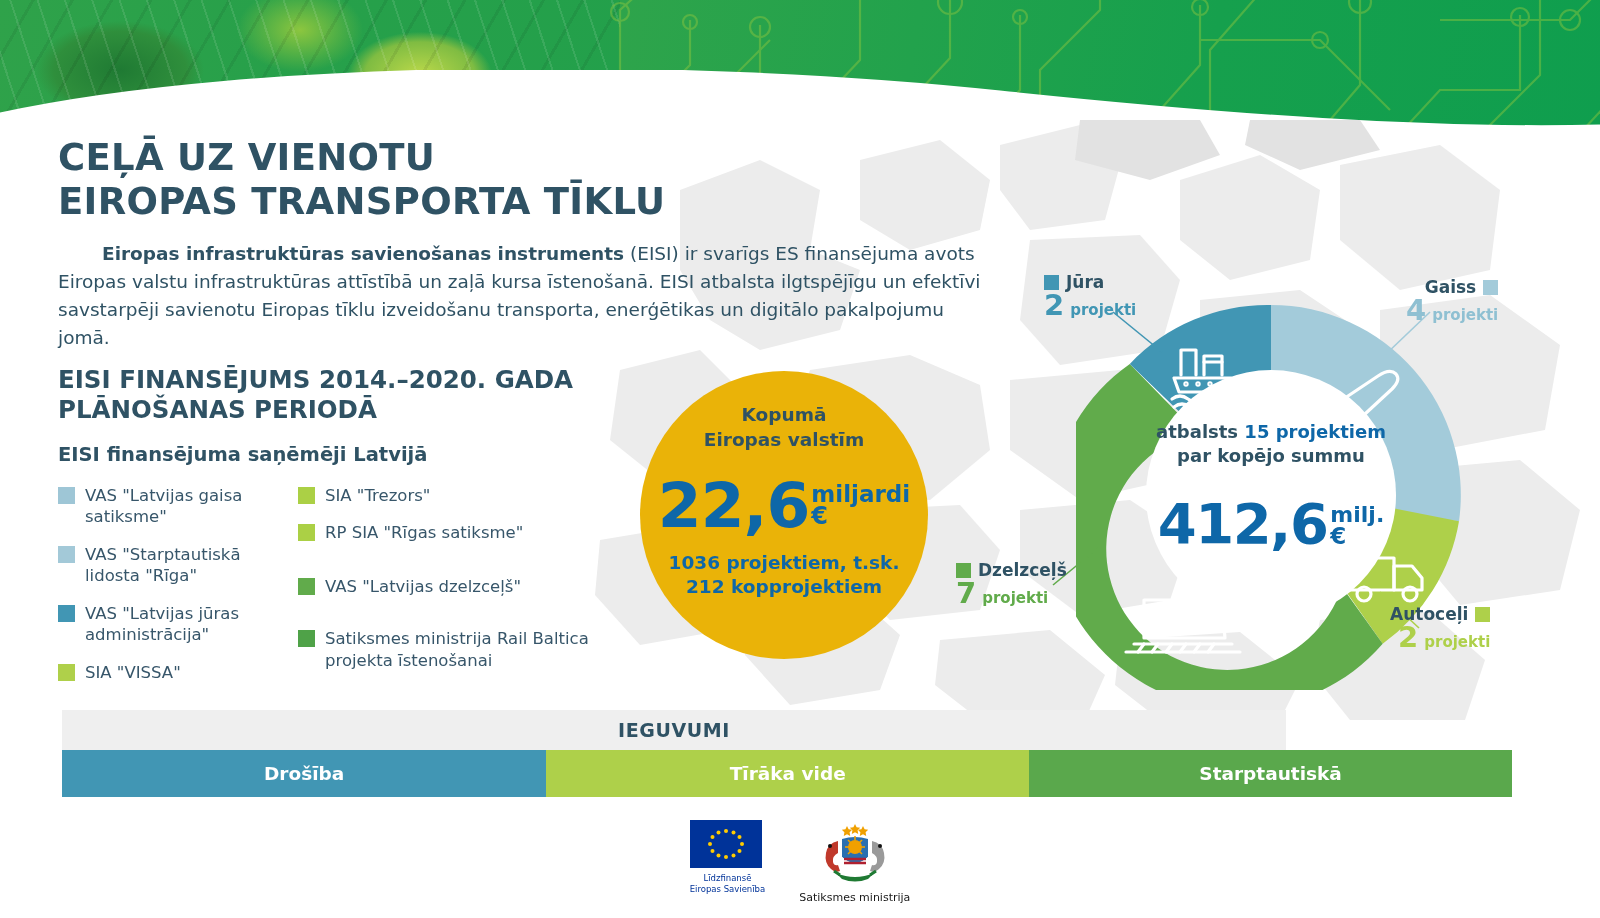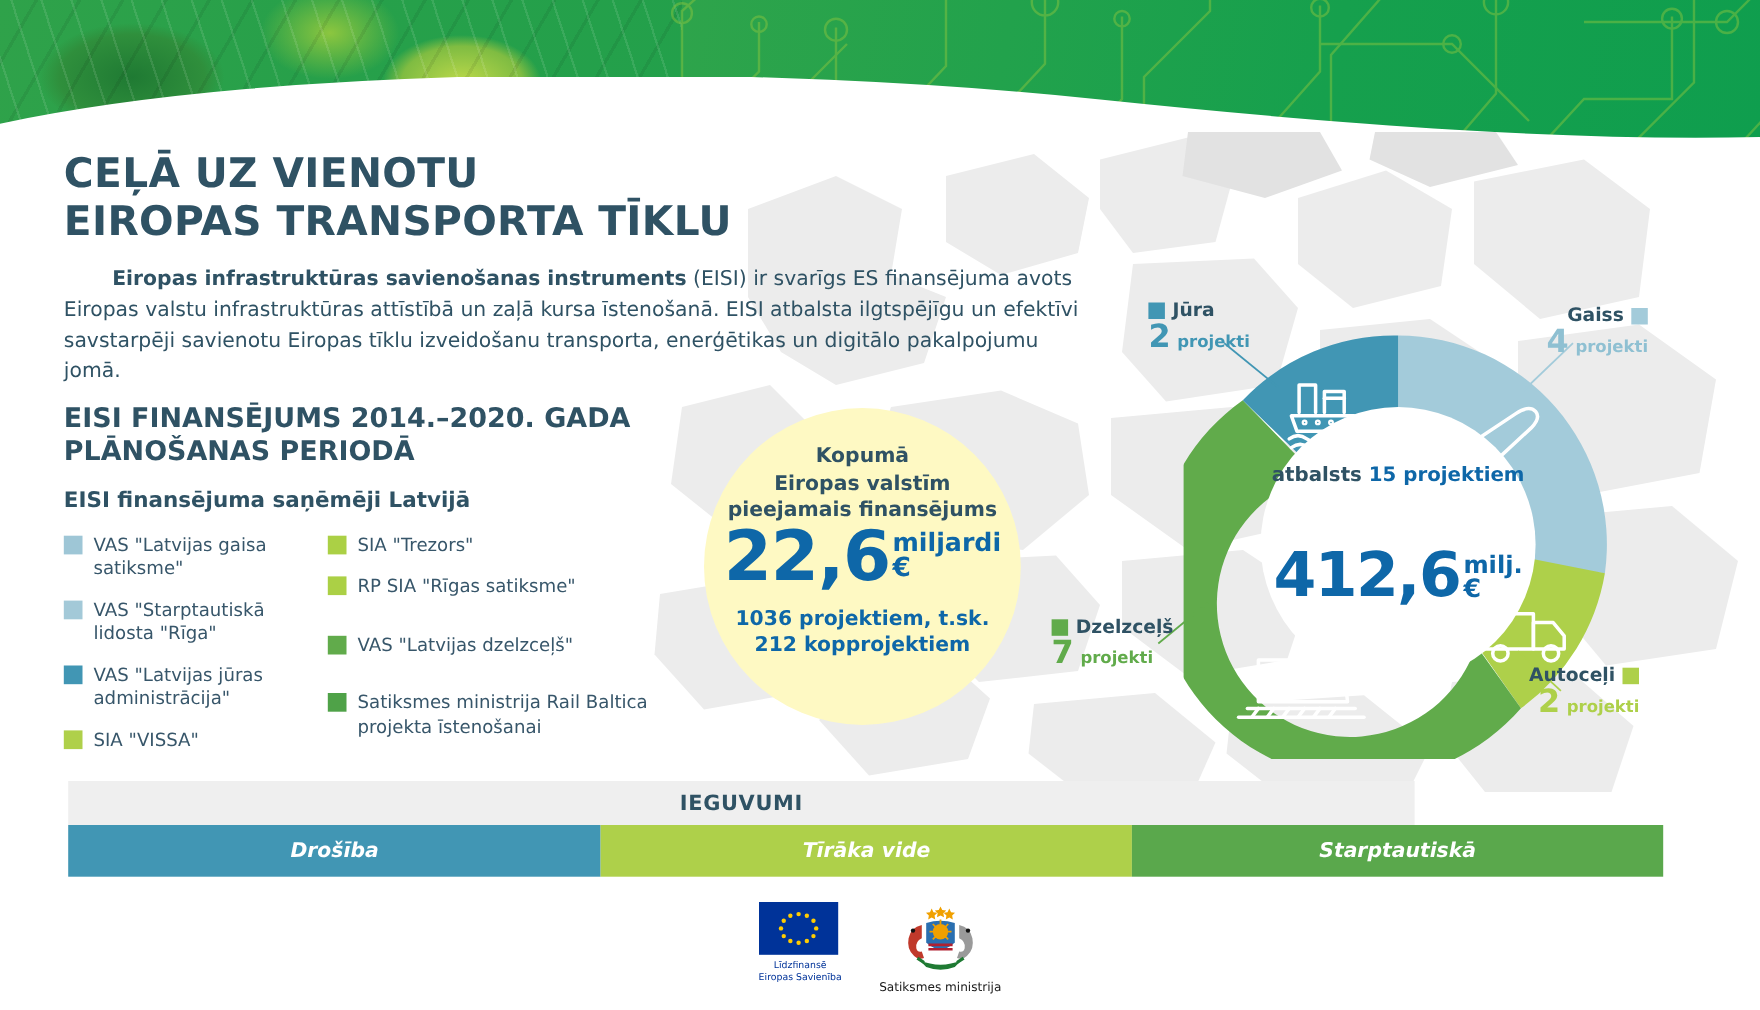--- a/index.html
+++ b/index.html
@@ -41,21 +41,21 @@
   #legend{position:absolute;left:58px;top:485px;width:600px;
      display:flex;gap:0px;}
   #legend .col{width:240px;}
   #legend .col.right{width:330px;}
   .leg-item{display:flex;align-items:flex-start;margin-bottom:16px;}
   .leg-sw{width:17px;height:17px;flex:0 0 17px;margin-top:2px;margin-right:10px;}
   .leg-tx{color:#37566a;font-size:16.5px;line-height:1.30;}
 
   
   #eu-circle{position:absolute;left:640px;top:371px;width:288px;height:288px;
-     border-radius:50%;background:#fef9c3;text-align:center;}
+     border-radius:50%;background:#eab308;text-align:center;}
   #eu-circle .cap{position:absolute;left:0;top:32px;width:288px;color:#2f5264;
      font-weight:bold;font-size:18.5px;line-height:1.33;}
   #eu-circle .bignum{position:absolute;left:0;top:106px;width:288px;
      display:flex;justify-content:center;align-items:flex-start;}
   #eu-circle .n{color:#0e67a8;font-weight:bold;font-size:63px;line-height:.92;letter-spacing:-1px;}
   #eu-circle .u{color:#0e67a8;font-weight:bold;font-size:23px;line-height:1.0;
      margin-top:6px;margin-left:2px;text-align:left;}
   #eu-circle .u .e{display:block;font-size:24px;margin-top:-2px;}
   #eu-circle .foot{position:absolute;left:0;top:180px;width:288px;color:#0e67a8;
      font-weight:bold;font-size:18.5px;line-height:1.32;}
@@ -79,21 +79,21 @@
      color:#2f5264;font-weight:bold;font-size:17px;}
   .dlabel .row2{display:flex;align-items:baseline;gap:6px;margin-top:-1px;}
   .dlabel .cnt{font-weight:bold;font-size:29px;line-height:1;}
   .dlabel .prj{font-weight:bold;font-size:15px;}
   .dsw{width:15px;height:15px;flex:0 0 15px;}
 
   
   #ieg-head{position:absolute;left:62px;top:710px;width:1224px;height:40px;
      background:#efefef;display:flex;align-items:center;justify-content:center;}
   #ieg-head span{color:#2f5264;font-weight:bold;font-size:19px;letter-spacing:.6px;}
-  #ieg-bars{position:absolute;left:62px;top:750px;width:1450px;height:47px;display:flex;font-style:italic;}
+  #ieg-bars{position:absolute;left:62px;top:750px;width:1450px;height:47px;display:flex;}
   #ieg-bars .bar{display:flex;align-items:center;justify-content:center;
      color:#fff;font-weight:bold;font-size:18.5px;}
 
   
   #footer{position:absolute;left:0;top:815px;width:1600px;height:103px;
      display:flex;align-items:flex-start;justify-content:center;gap:34px;padding-top:5px;}
   .eu-logo{text-align:center;}
   .eu-flag{width:72px;height:48px;background:#003399;position:relative;}
   .eu-cap{margin-top:5px;color:#003399;font-weight:normal;font-size:8.5px;line-height:1.35;}
   .lv-logo{text-align:center;padding-top:3px;}
@@ -231,21 +231,20 @@
       <span class="leg-sw" style="background:#4fa248"></span>
       <span class="leg-tx">Satiksmes ministrija Rail Baltica projekta īstenošanai</span>
     </div>
   </div>
 </div>
 
 <div id="eu-circle">
   <div class="cap">
     <div>Kopumā</div>
     <div>Eiropas valstīm</div>
-    <div>pieejamais finansējums</div>
   </div>
   <div class="bignum">
     <span class="n">22,6</span>
     <span class="u">
       <span>miljardi</span>
       <span class="e">€</span>
     </span>
   </div>
   <div class="foot">
     <div>1036 projektiem, t.sk.</div>
@@ -297,20 +296,21 @@
       <path d="M96 344 L90 352"></path>
     <path d="M110 344 L104 352"></path>
       <path d="M124 344 L118 352"></path>
       <path d="M138 344 L132 352"></path>
   </g>
 </svg>
 
 <div id="donut-center">
   <div class="cap">
     <div><span>atbalsts </span><i>15 projektiem</i></div>
+    <div>par kopējo summu</div>
   </div>
   <div class="bignum">
     <span class="n">412,6</span>
     <span class="u">
       <span>milj.</span>
       <span class="e">€</span>
     </span>
   </div>
 </div>
 

